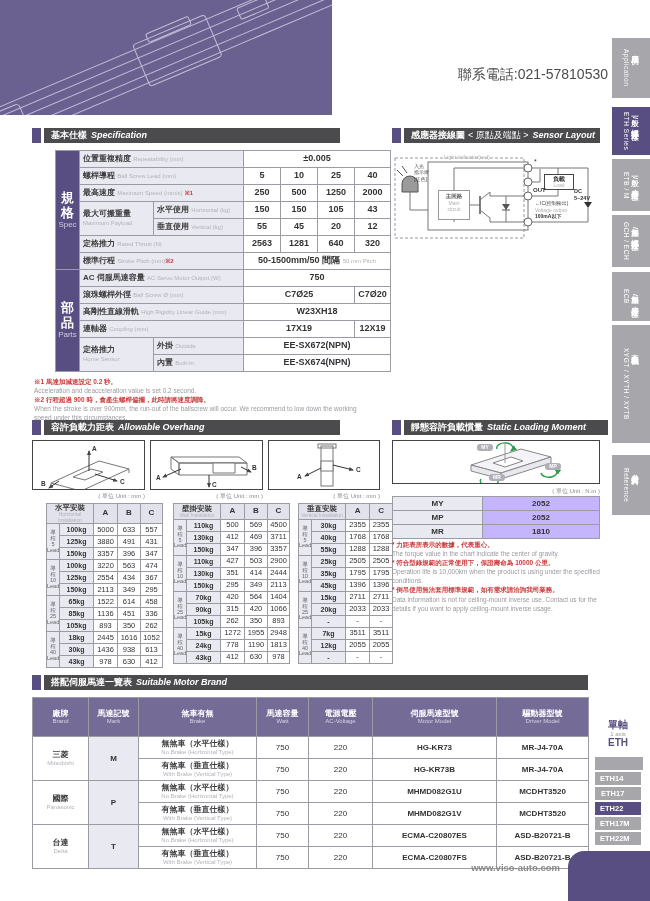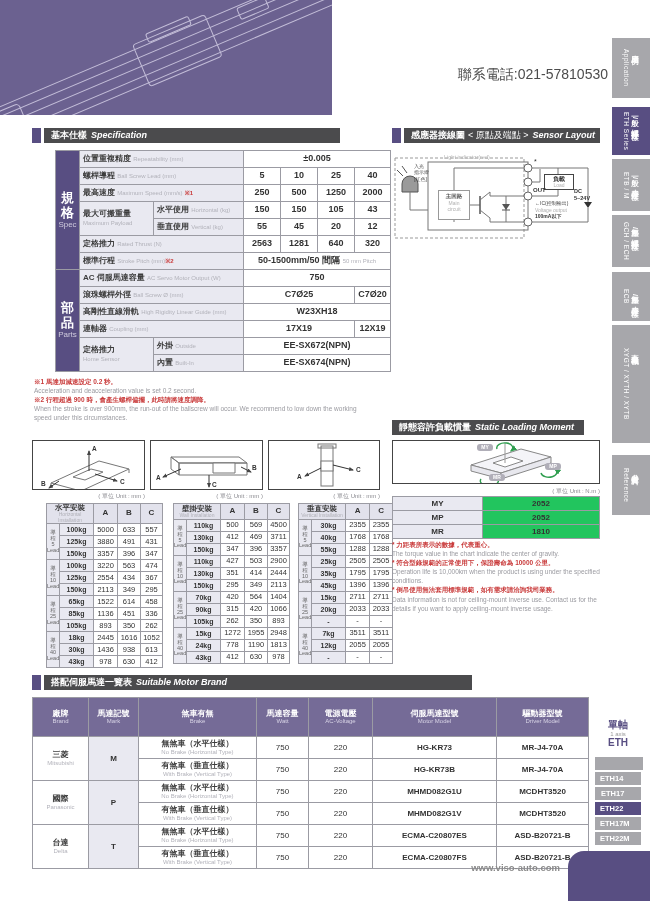--- a/index.html
+++ b/index.html
@@ -69,21 +69,21 @@
   .ov th .hen{font-size:5px;color:#b0b0b8;display:block;font-weight:normal;}
   .ov th.abc{font-weight:bold;font-size:8px;}
   .ov td.wt{background:#e9e9f1;font-weight:bold;font-size:7px;}
   .ov td.ld{background:#e9e9f1;font-size:5.5px;color:#666;line-height:1.05;}
   .ov td.ld span{display:block;}
 
   
   .staticbox{left:392px;top:440px;width:208px;height:44px;background:#fff;border:1px solid #444;box-sizing:border-box;}
   .badge{position:absolute;width:16px;height:7px;background:#b0aeb8;color:#fff;font-size:5px;font-weight:bold;text-align:center;line-height:7px;border-radius:3px;}
   .stt{position:absolute;left:392px;top:496px;width:208px;}
-  .stt td{border:1px solid #9b9ba3;height:11px;text-align:center;font-size:8px;color:#333;background:#22c55e;line-height:1;}
+  .stt td{border:1px solid #9b9ba3;height:11px;text-align:center;font-size:8px;color:#333;background:#c4b5fd;line-height:1;}
   .stt td.ml{background:#e9e9f1;font-weight:bold;}
   .stt td.mv{font-weight:bold;}
 
   
   .mot{position:absolute;left:32px;top:697px;width:556px;}
   .mot th{background:#756b97;color:#fff;border:1px solid #9b9ba3;height:24px;padding:7px;line-height:1.15;}
   .mot th .hzh{font-size:8px;font-weight:bold;display:block;}
   .mot th .hen{font-size:6px;font-weight:normal;color:#d8d4e6;display:block;}
   .mot td{border:1px solid #9b9ba3;height:21px;text-align:center;font-size:8px;color:#333;background:#fff;line-height:1.15;padding:0 2px;overflow:hidden;}
   .mot td .bzh{font-size:8px;font-weight:bold;display:block;color:#3c3c3c;}
@@ -292,20 +292,24 @@
     <div class="slabel s-star">*</div>
     <div class="slabel s-ic">
       <span class="i1">←IC(控制輸出)</span>
       <span class="i2">Voltage output</span>
       <span class="i3">100mA以下</span>
     </div>
     <div class="slabel s-dc pre">DC
 5~24V</div>
   </div>
 
+  <div class="secbar" style="left:32px;top:420px;width:308px;">
+    <span class="acc"></span>
+    <span class="bar"><span class="zh">容許負載力距表</span><span class="en">Allowable Overhang</span></span>
+  </div>
 
   <div class="abs diagbox" style="left:32px;width:113px;">
     <svg width="111" height="48" viewBox="0 0 111 48">
       <defs>
           <marker id="ah1" markerWidth="5" markerHeight="5" refX="4" refY="2" orient="auto">
             <path d="M0,0L5,2L0,4z" fill="#444"></path>
           </marker>
         </defs>
       <g stroke="#777" fill="none">
         <polygon points="18,42 66,20 96,28 48,50"></polygon>
@@ -695,21 +699,21 @@
           <td>2055</td>
         </tr>
     <tr>
           <td class="wt">-</td>
           <td>-</td>
           <td>-</td>
         </tr>
   </tbody>
     </table>
 
-  <div class="secbar" style="left:392px;top:420px;width:192px;flex-direction:column;">
+  <div class="secbar" style="left:392px;top:420px;width:216px;">
     <span class="acc"></span>
     <span class="bar"><span class="zh">靜態容許負載慣量</span><span class="en">Static Loading Moment</span></span>
   </div>
 
   <div class="abs staticbox">
     <svg width="206" height="42" viewBox="0 0 206 42" style="position:absolute;left:0;top:0;">
       <defs>
           <marker id="gah" markerWidth="5" markerHeight="5" refX="4" refY="2" orient="auto">
             <path d="M0,0L5,2L0,4z" fill="#2f9e4f"></path>
           </marker>
@@ -752,21 +756,21 @@
 
   <div class="abs notes" style="left:392px;top:540px;width:210px;">
     <span class="nred">* 力距表所表示的數據，代表重心。</span>
     <span class="ngray">The torque value in the chart indicate the center of gravity.</span>
     <span class="nred">* 符合型錄規範的正常使用下，保證壽命為 10000 公里。</span>
     <span class="ngray">Operation life is 10,000km when the product is using under the specified conditions.</span>
     <span class="nred">* 倒吊使用無法套用標準規範，如有需求請洽詢我司業務。</span>
     <span class="ngray">Data information is not for ceiling-mount inverse use. Contact us for the details if you want to apply ceiling-mount inverse usage.</span>
   </div>
 
-  <div class="secbar" style="left:32px;top:675px;width:440px;">
+  <div class="secbar" style="left:32px;top:675px;width:556px;">
     <span class="acc"></span>
     <span class="bar"><span class="zh">搭配伺服馬達一覽表</span><span class="en">Suitable Motor Brand</span></span>
   </div>
 
   <table class="mot">
     <colgroup>
         <col style="width:56px">
         <col style="width:50px">
         <col style="width:118px">
         <col style="width:52px">

